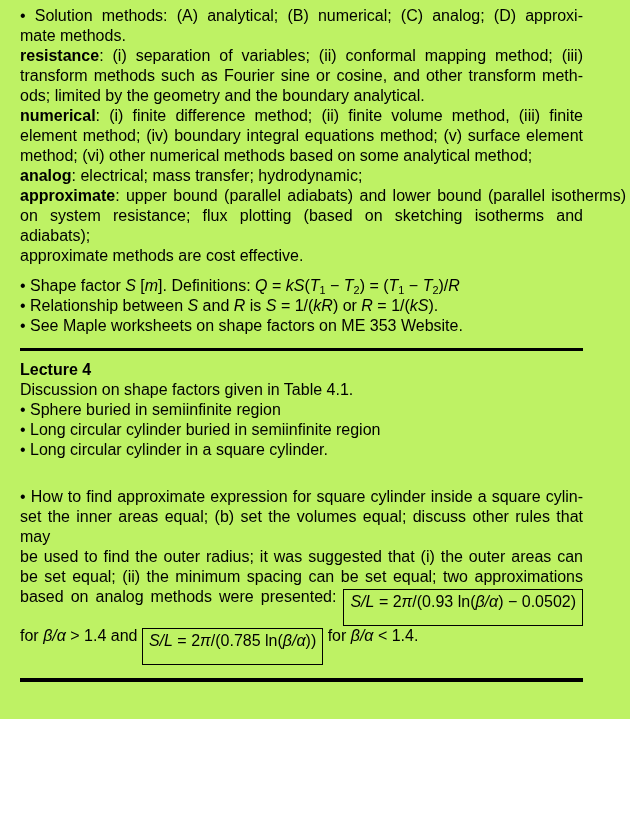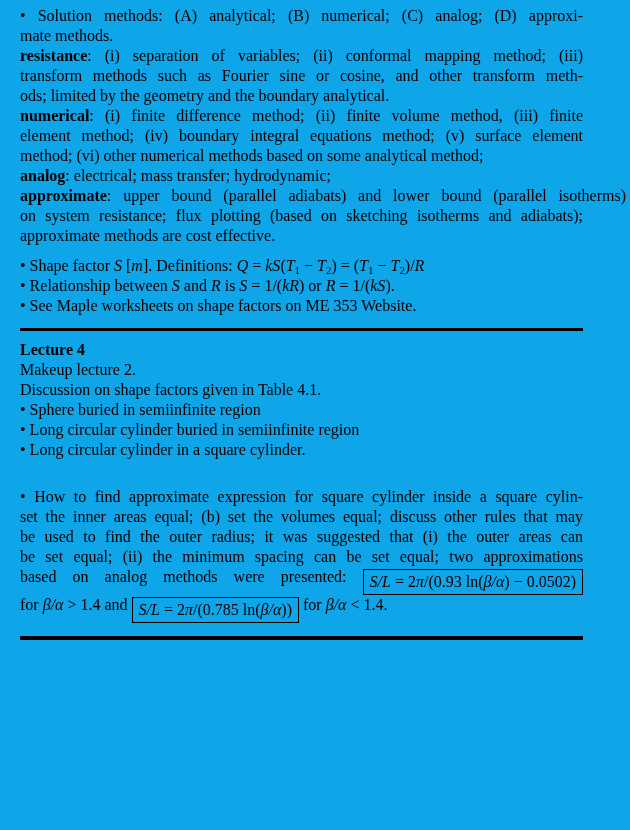--- a/index.html
+++ b/index.html
@@ -3,24 +3,24 @@
 <meta charset="utf-8">
 <style>
   html, body {
     margin: 0;
     padding: 0;
     background: #ffffff;
   }
   .page {
     position: relative;
     width: 630px;
-    height: 830px;
-    background: #0ea5e9;
+    height: 719px;
+    background: #bef264;
     overflow: hidden;
-    font-family: Liberation Serif, serif;
+    font-family: Liberation Sans, sans-serif;
     color: #000000;
   }
   .doc {
     position: absolute;
     left: 20px;
     top: 6px;
     width: 563px;
     font-size: 16px;
     line-height: 20px;
   }
@@ -40,21 +40,21 @@
   b { font-weight: bold; }
   i { font-style: italic; }
   sub {
     font-size: 68%;
     line-height: 0;
     vertical-align: -3px;
   }
   .fbox {
     display: inline-block;
     border: 1px solid #000000;
-    padding: 2px 6px 3px 6px;
+    padding: 2px 6px 14px 6px;
     line-height: 19px;
     vertical-align: -5px;
   }
   .rule {
     width: 563px;
     background: #000000;
   }
   
   [data-name="shape-factor-notes"] { margin-top: 10px; }
   [data-name="separator-rule-1"] { margin-top: 12px; margin-bottom: 9px; }
@@ -81,21 +81,20 @@
         <div class="line" data-name="text-line">approximate methods are cost effective.</div>
       </div>
       <div class="block" data-name="shape-factor-notes">
         <div class="line" data-name="text-line">• Shape factor <i>S</i> [<i>m</i>].  Definitions:  <i>Q</i> = <i>kS</i>(<i>T</i><sub>1</sub> − <i>T</i><sub>2</sub>) = (<i>T</i><sub>1</sub> − <i>T</i><sub>2</sub>)/<i>R</i></div>
         <div class="line" data-name="text-line">• Relationship between <i>S</i> and <i>R</i> is <i>S</i> = 1/(<i>kR</i>) or <i>R</i> = 1/(<i>kS</i>).</div>
         <div class="line" data-name="text-line">• See Maple worksheets on shape factors on ME 353 Website.</div>
       </div>
       <div class="rule" data-name="separator-rule-1" style="height: 3px;"></div>
       <div class="block" data-name="lecture-4-block">
         <div class="line" data-name="text-line"><b>Lecture 4</b></div>
-        <div class="line" data-name="text-line">Makeup lecture 2.</div>
         <div class="line" data-name="text-line">Discussion on shape factors given in Table 4.1.</div>
         <div class="line" data-name="text-line">• Sphere buried in semiinfinite region</div>
         <div class="line" data-name="text-line">• Long circular cylinder buried in semiinfinite region</div>
         <div class="line" data-name="text-line">• Long circular cylinder in a square cylinder.</div>
       </div>
       <div class="block" data-name="square-cylinder-discussion">
         <div class="line j" data-name="text-line">• How to find approximate expression for square cylinder inside a square cylin-</div>
         <div class="line j" data-name="text-line">set the inner areas equal; (b) set the volumes equal; discuss other rules that may</div>
         <div class="line j" data-name="text-line">be used to find the outer radius; it was suggested that (i) the outer areas can</div>
         <div class="line j" data-name="text-line">be set equal; (ii) the minimum spacing can be set equal; two approximations</div>

